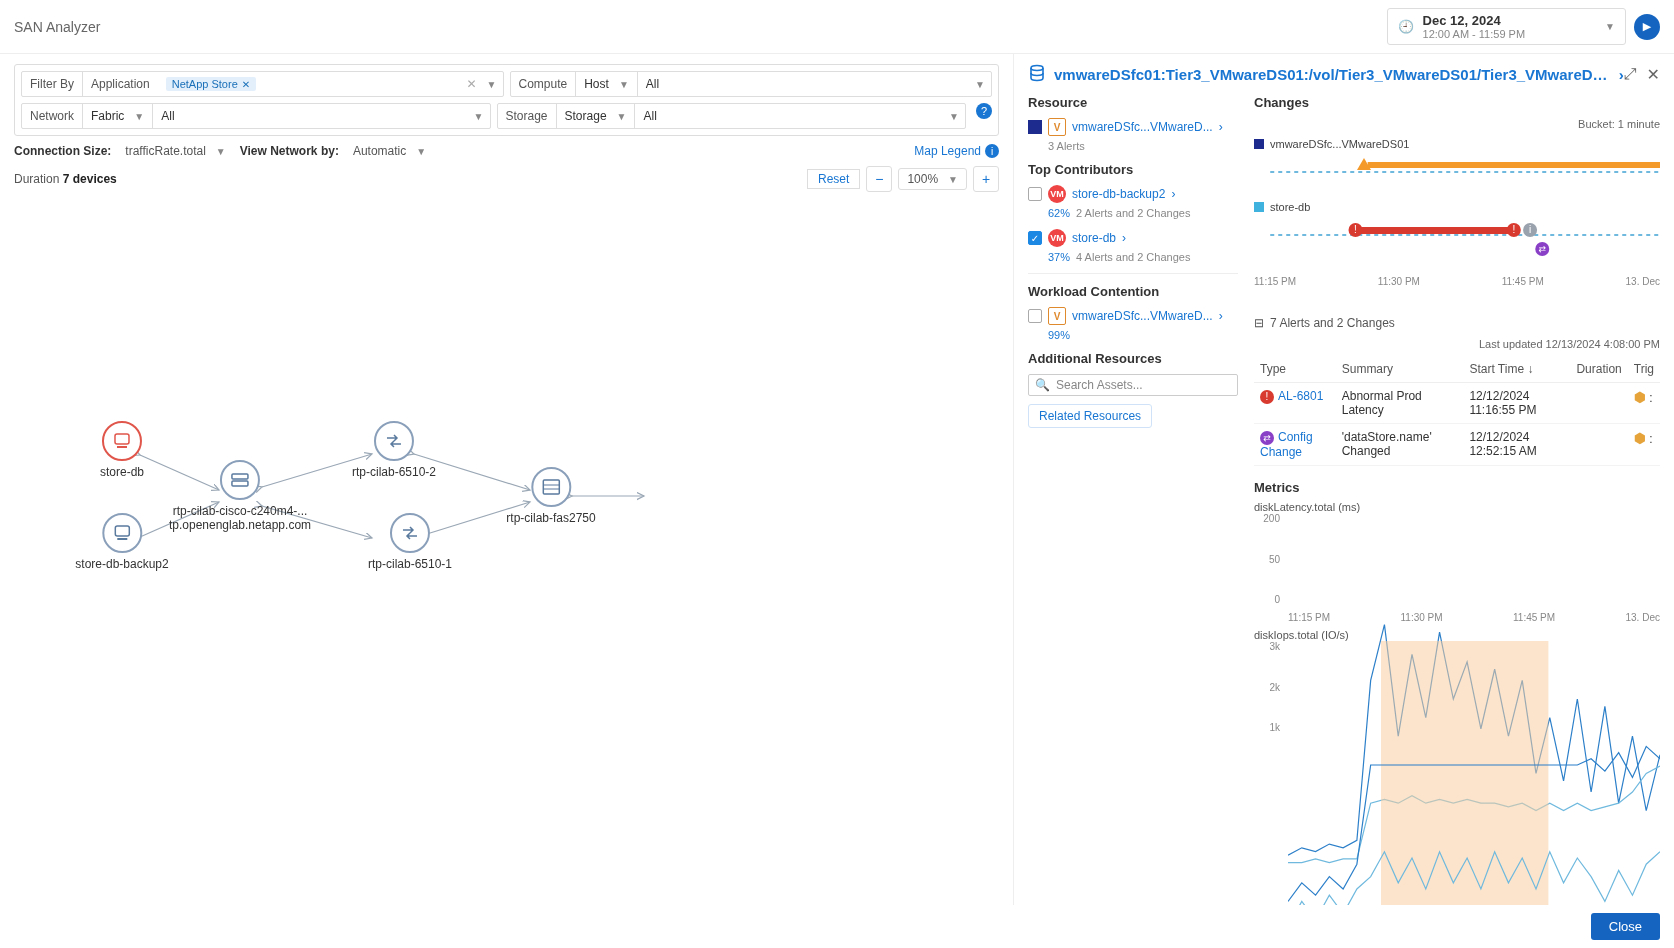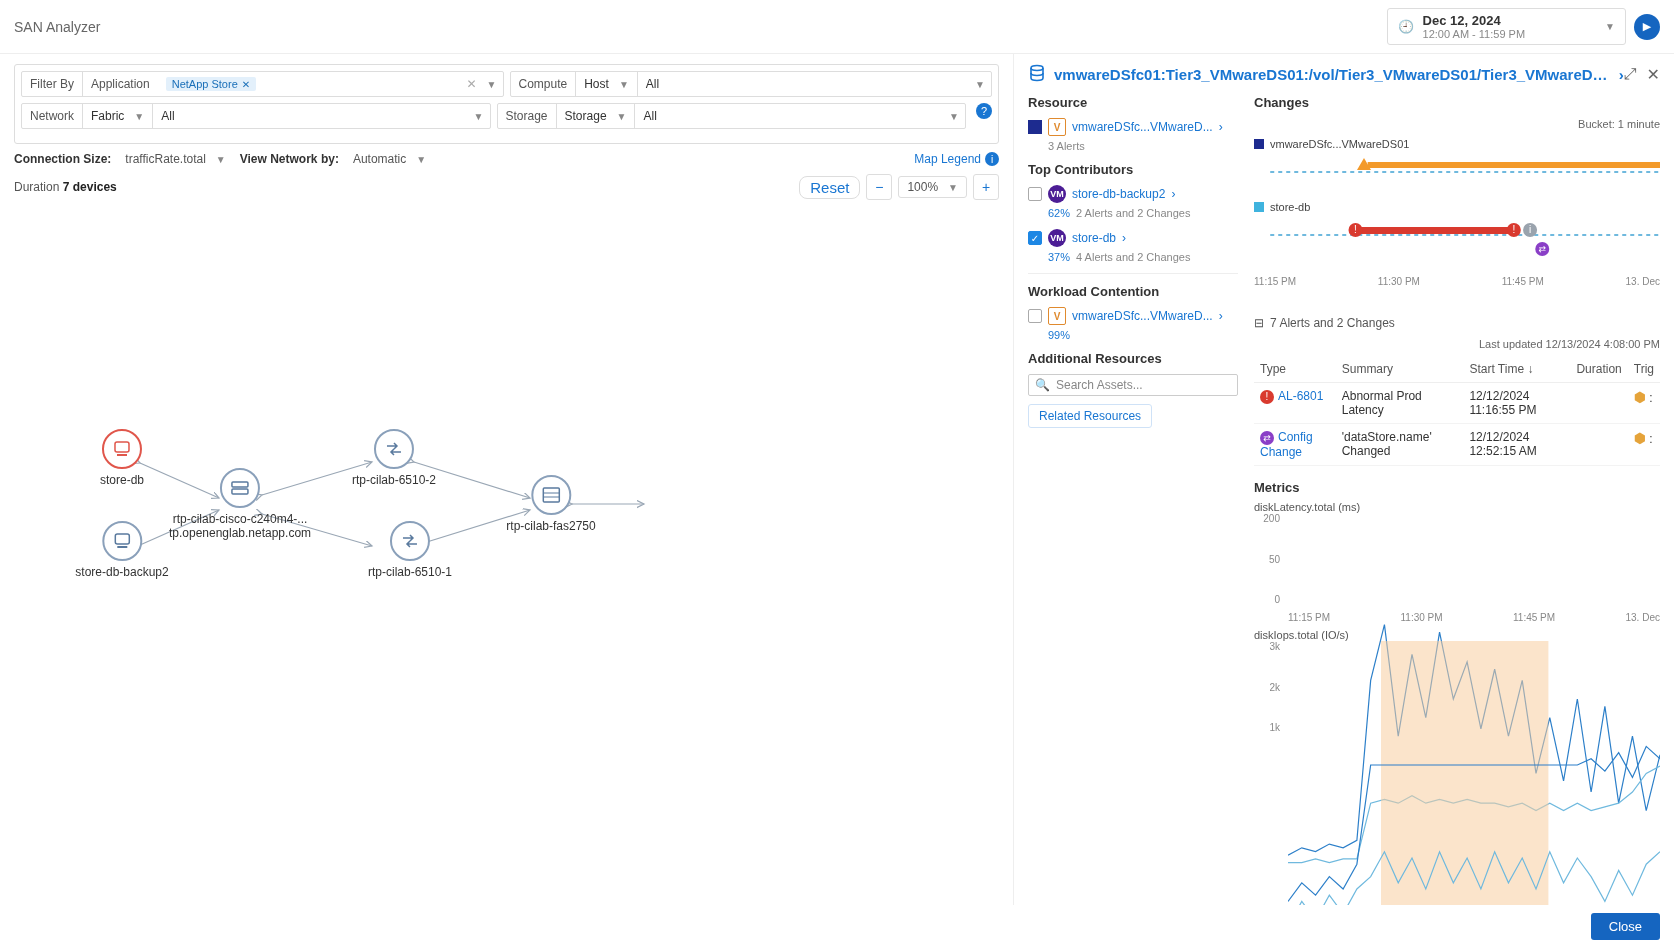--- a/index.html
+++ b/index.html
@@ -27,41 +27,41 @@
 .row2{display:flex;align-items:center;justify-content:space-between;margin-top:8px}
 .row2-left{display:flex;align-items:center;gap:14px}
 .plain-label{font-weight:600;font-size:12px;color:#333}
 .dd{display:flex;align-items:center;gap:6px;font-size:12px;color:#555}
 .legend-link{color:#1976d2;font-size:12px;display:flex;align-items:center;gap:4px}
 .info-i{width:14px;height:14px;border-radius:50%;background:#1976d2;color:#fff;font-size:10px;display:inline-flex;align-items:center;justify-content:center}
 .row3{display:flex;align-items:center;justify-content:space-between;margin-top:8px}
 .showing{font-size:12px;color:#555}
 .showing b{color:#222}
 .ctrls{display:flex;align-items:center;gap:6px}
-.btn-outline{border:1px solid #ddd;background:#fff;color:#1976d2;padding:2px 10px;border-radius:8px;font-size:15px}
+.btn-outline{border:1px solid #ddd;background:#fff;color:#1976d2;padding:2px 10px;border-radius:0;font-size:12px}
 .btn-sq{border:1px solid #ddd;background:#fff;color:#1976d2;width:26px;height:26px;border-radius:3px;display:flex;align-items:center;justify-content:center;font-size:14px}
 .topo{position:relative;height:560px;margin-top:20px}
 svg.net{position:absolute;inset:0;width:100%;height:100%}
 .node{position:absolute;text-align:center;transform:translate(-50%,-50%)}
 .node .ico{width:40px;height:40px;border:2px solid #8aa0ba;border-radius:50%;display:flex;align-items:center;justify-content:center;margin:0 auto 4px;color:#5a7a9e;background:#fff}
 .node.red .ico{border-color:#e0564b;color:#e0564b}
 .node .lbl{font-size:12px;color:#333;white-space:pre-line;max-width:220px}
 .right-head{display:flex;align-items:center;justify-content:space-between;margin-bottom:10px}
 .right-title{display:flex;align-items:center;gap:8px;color:#1976d2;font-weight:600;font-size:15px;min-width:0}
 .right-title .db-ico{color:#1976d2}
 .right-title .crumb{white-space:nowrap;overflow:hidden;text-overflow:ellipsis}
 .right-head-ctrls{display:flex;gap:10px;color:#666;font-size:16px}
 .cols{display:flex;gap:16px}
 .col-a{width:210px;flex:none}
 .col-b{flex:1;min-width:0}
 .sec-h{font-weight:700;font-size:13px;color:#333;margin-bottom:8px}
 .res-row{display:flex;align-items:center;gap:6px;font-size:12px;margin-bottom:4px}
 .sq{width:14px;height:14px;background:#1d2b8f;flex:none}
 .v-badge{width:18px;height:18px;border:1px solid #e08a2e;border-radius:2px;background:#fff;color:#e08a2e;font-size:10px;font-weight:700;display:inline-flex;align-items:center;justify-content:center}
-.vm-badge{width:18px;height:18px;border-radius:50%;background:#4c1d95;color:#fff;font-size:9px;font-weight:700;display:inline-flex;align-items:center;justify-content:center}
+.vm-badge{width:18px;height:18px;border-radius:50%;background:#ef4444;color:#fff;font-size:9px;font-weight:700;display:inline-flex;align-items:center;justify-content:center}
 .link-txt{color:#1976d2;overflow:hidden;text-overflow:ellipsis;white-space:nowrap}
 .sub{font-size:11px;color:#888;margin-left:20px;margin-bottom:10px}
 .sub .pct{color:#1976d2;margin-right:6px}
 .chk{width:14px;height:14px;border:1px solid #aaa;border-radius:2px;flex:none;display:inline-flex;align-items:center;justify-content:center;font-size:10px;color:#fff}
 .chk.on{background:#1d87e4;border-color:#1d87e4}
 .hr{border-top:1px solid #eee;margin:10px 0}
 .search-box{display:flex;align-items:center;border:1px solid #ccc;border-radius:2px;padding:3px 6px;font-size:12px;color:#888;gap:6px}
 .rel-btn{border:1px solid #cfe2f7;background:#fff;color:#1976d2;padding:4px 10px;border-radius:3px;font-size:12px;margin-top:8px}
 .bucket{font-size:11px;color:#666;text-align:right;margin-bottom:8px}
 .ts-area{position:relative;height:170px}
@@ -126,21 +126,21 @@
           <div class="fsel">
               <span>Host</span>
               <span class="caret">▼</span>
             </div>
           <div class="fsel" style="flex:1;border-left:1px solid #ddd">
               <span>All</span>
             </div>
           <span class="caret" style="padding-right:6px">▼</span>
         </div>
       </div>
-      <div class="frow" style="margin-bottom:8px">
+      <div class="frow" style="margin-bottom:0">
         <div class="fcell" style="flex:2">
           <div class="flabel">Network</div>
           <div class="fsel">
               <span>Fabric</span>
               <span class="caret">▼</span>
             </div>
           <div class="fsel" style="flex:1;border-left:1px solid #ddd">
               <span>All</span>
             </div>
           <span class="caret" style="padding-right:6px">▼</span>

